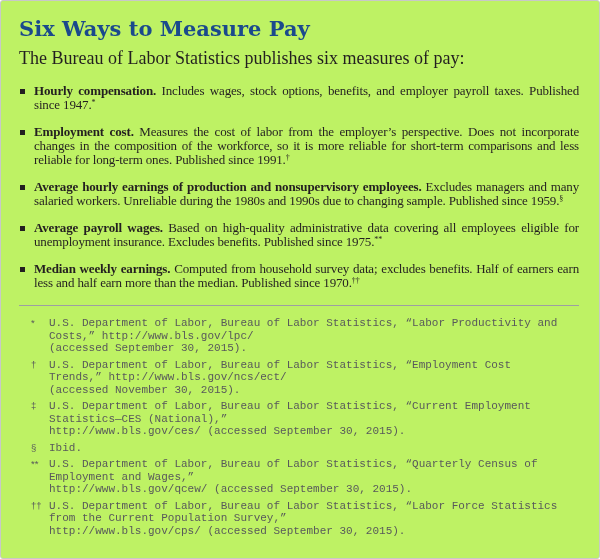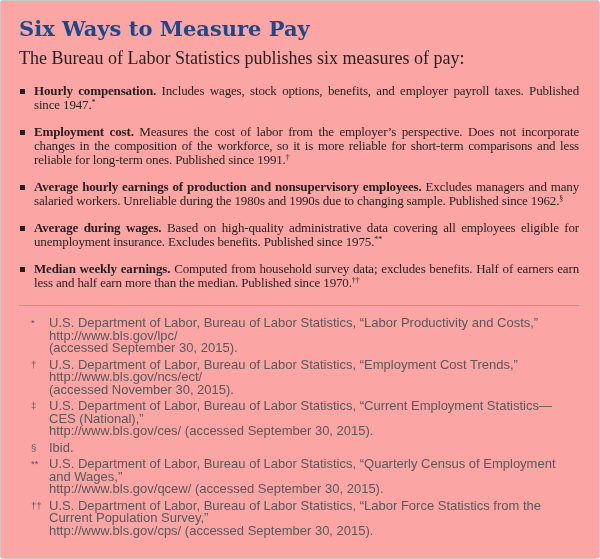--- a/index.html
+++ b/index.html
@@ -3,21 +3,21 @@
 <meta charset="utf-8">
 <style>
   * { margin: 0; padding: 0; box-sizing: border-box; }
   html, body { background: #ffffff; }
   body {
     width: 600px; height: 559px;
     font-family: "Liberation Serif", serif;
   }
   .card {
     width: 600px; height: 559px;
-    background: #fca5a5;
+    background: #bef264;
     border: 1px solid #c8c8c8;
     border-radius: 3px;
     padding: 15px 20px 0 18px;
     overflow: hidden;
   }
   .title {
     font-family: "DejaVu Serif", serif;
     font-weight: bold;
     font-size: 21px;
     line-height: 26px;
@@ -63,22 +63,22 @@
   .fnm {
     flex: none;
     width: 18px;
     font-family: "Liberation Sans", sans-serif;
     font-size: 9.5px;
     line-height: 12.5px;
     color: #58595b;
   }
   .fnt {
     flex: 1;
-    font-family: Liberation Sans, sans-serif;
-    font-size: 13px;
+    font-family: Liberation Mono, monospace;
+    font-size: 11px;
     line-height: 12.5px;
     color: #58595b;
     white-space: pre-line;
     padding-right: 14px;
   }
 </style>
 </head>
 <body>
 
 <div class="card">
@@ -89,25 +89,25 @@
     <li class="bullet">
       <span class="sq"></span>
       <p class="bt"><b>Hourly compensation.</b><span> Includes wages, stock options, benefits, and employer payroll taxes. Published since 1947.</span><span class="supmark">*</span></p>
     </li>
     <li class="bullet">
       <span class="sq"></span>
       <p class="bt"><b>Employment cost.</b><span> Measures the cost of labor from the employer’s perspective. Does not incorporate changes in the composition of the workforce, so it is more reliable for short-term comparisons and less reliable for long-term ones. Published since 1991.</span><span class="supmark">†</span></p>
     </li>
     <li class="bullet">
       <span class="sq"></span>
-      <p class="bt"><b>Average hourly earnings of production and nonsupervisory employees.</b><span> Excludes managers and many salaried workers. Unreliable during the 1980s and 1990s due to changing sample. Published since 1962.</span><span class="supmark">§</span></p>
+      <p class="bt"><b>Average hourly earnings of production and nonsupervisory employees.</b><span> Excludes managers and many salaried workers. Unreliable during the 1980s and 1990s due to changing sample. Published since 1959.</span><span class="supmark">§</span></p>
     </li>
     <li class="bullet">
       <span class="sq"></span>
-      <p class="bt"><b>Average during wages.</b><span> Based on high-quality administrative data covering all employees eligible for unemployment insurance. Excludes benefits. Published since 1975.</span><span class="supmark">**</span></p>
+      <p class="bt"><b>Average payroll wages.</b><span> Based on high-quality administrative data covering all employees eligible for unemployment insurance. Excludes benefits. Published since 1975.</span><span class="supmark">**</span></p>
     </li>
     <li class="bullet">
       <span class="sq"></span>
       <p class="bt"><b>Median weekly earnings.</b><span> Computed from household survey data; excludes benefits. Half of earners earn less and half earn more than the median. Published since 1970.</span><span class="supmark">††</span></p>
     </li>
   </ul>
 
   <hr class="divider">
 
   <div class="footnotes">

